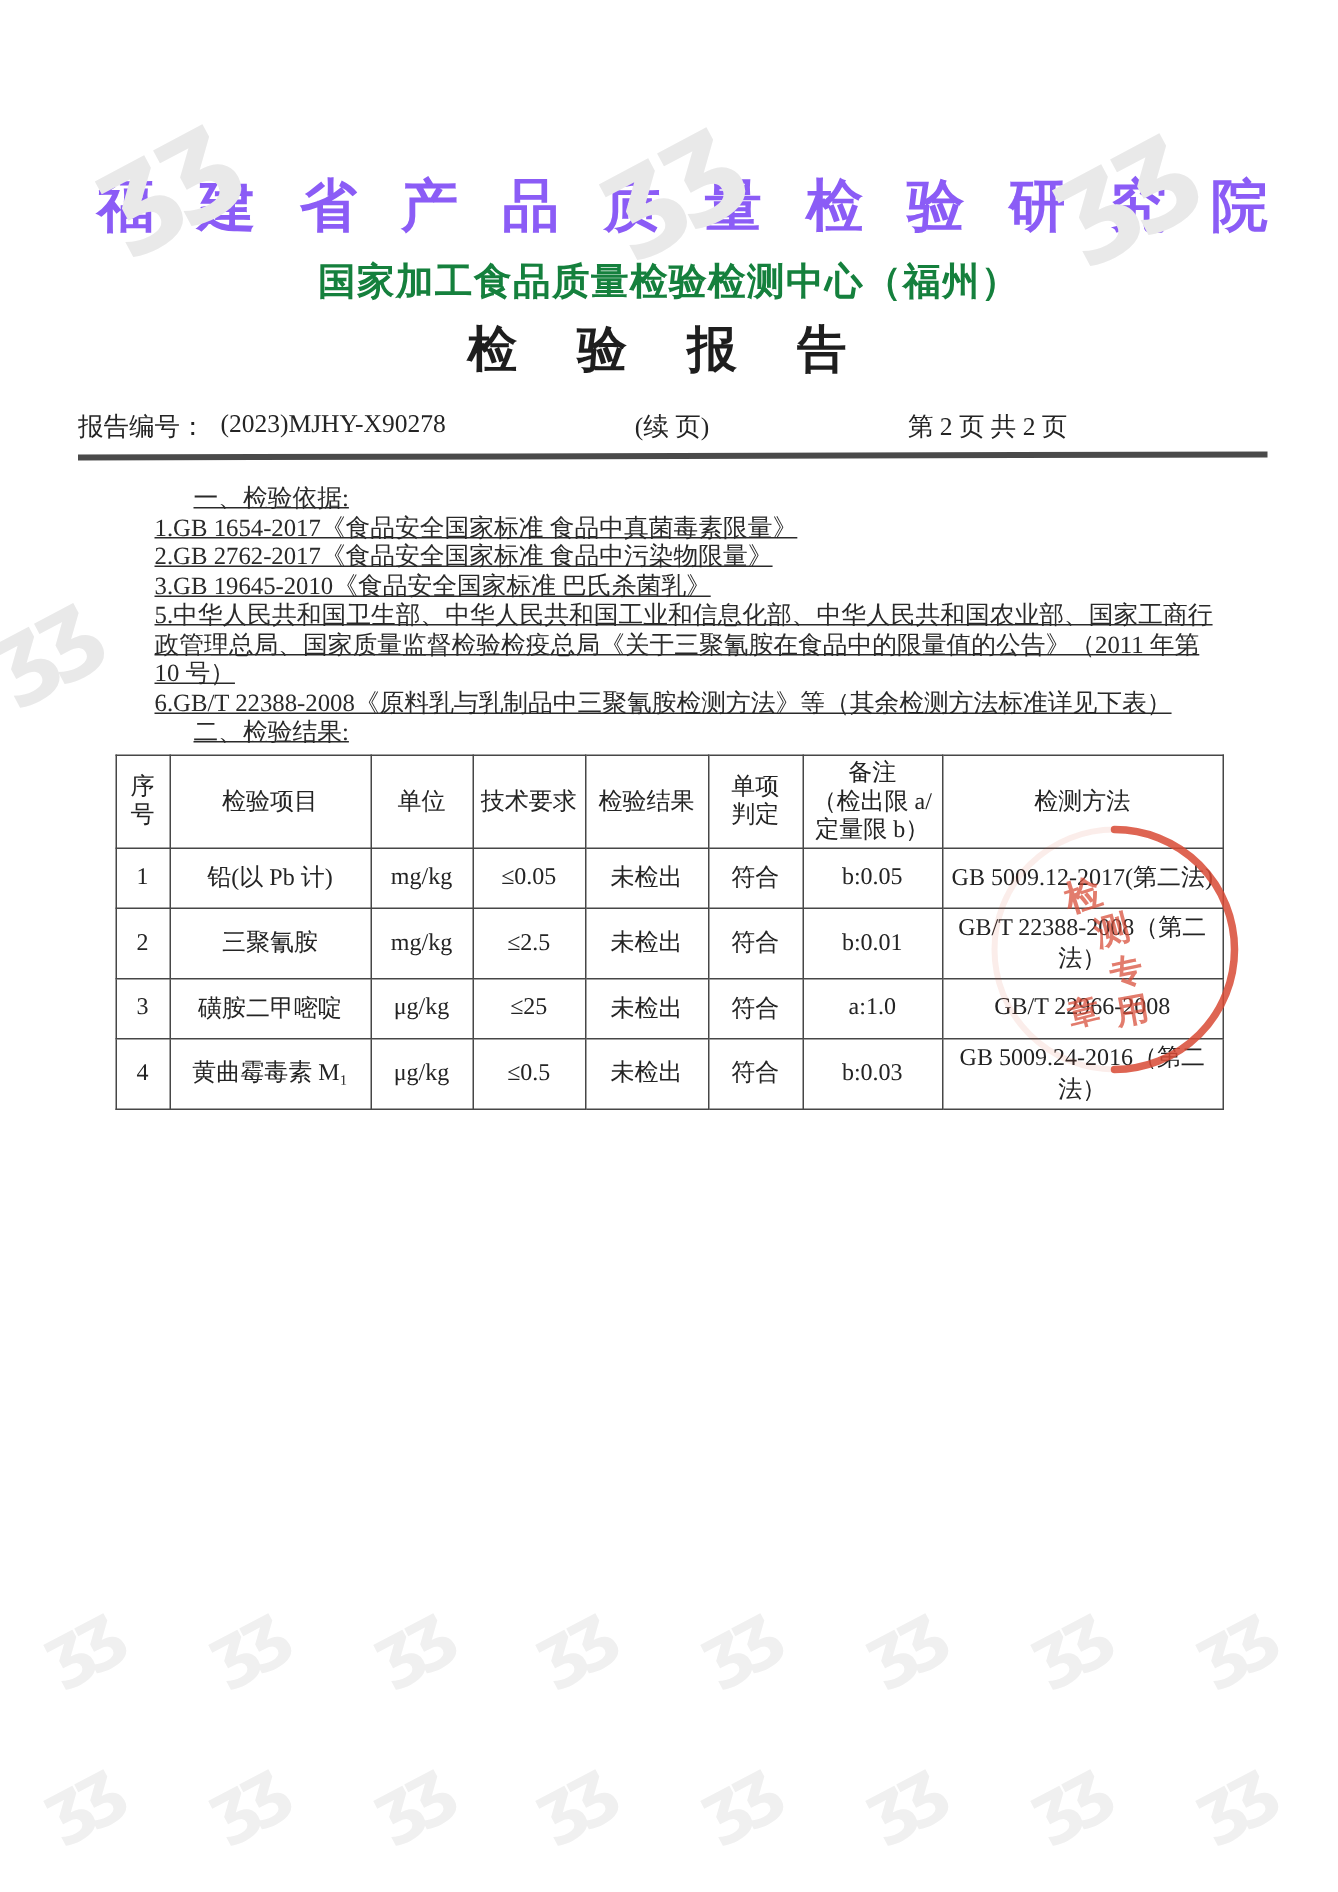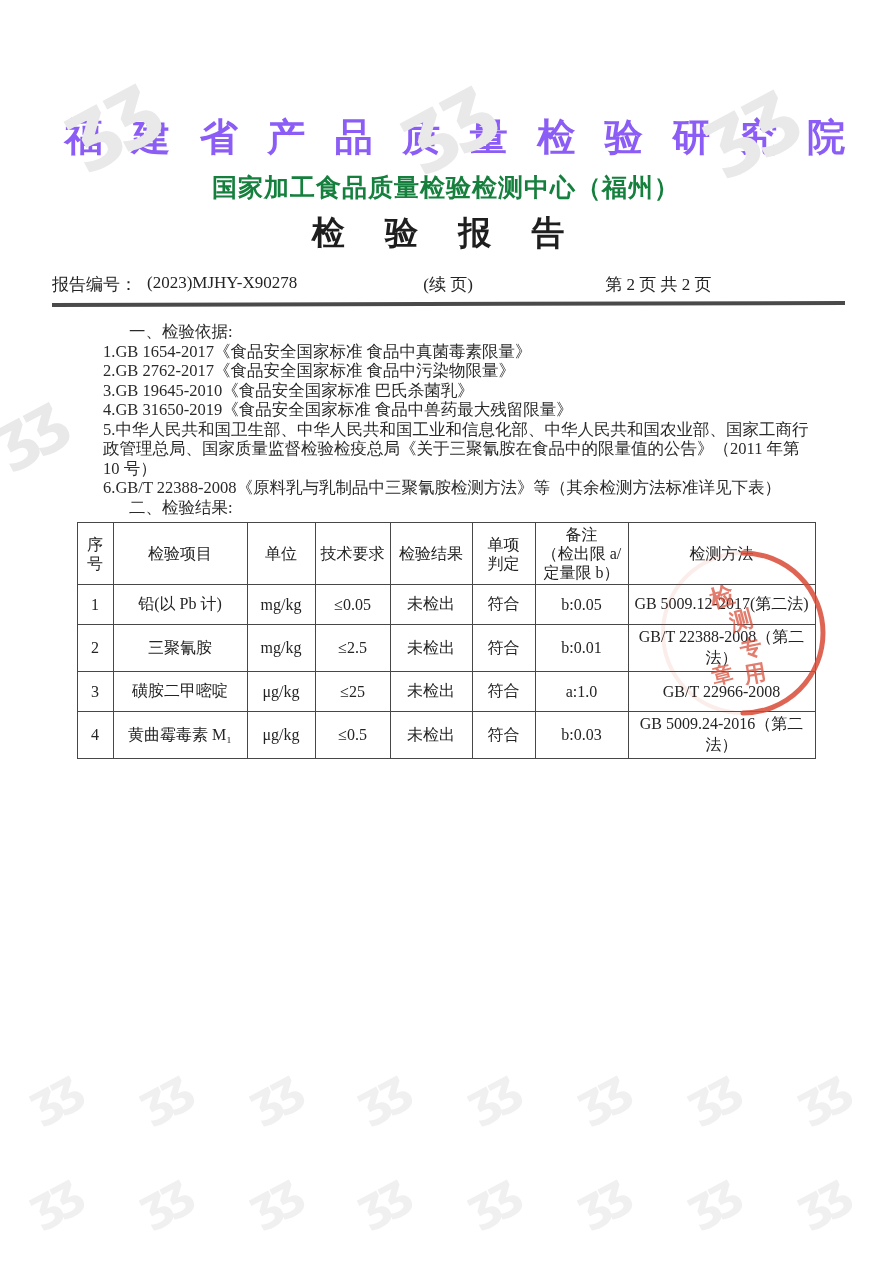--- a/index.html
+++ b/index.html
@@ -71,20 +71,21 @@
     background:#4a4a4a;
     transform:rotate(-0.15deg);
   }
 
   
   .body-text {
     margin:16px 80px 0 103px;
     font-size:16.5px;
     line-height:19.5px;
     color:#2a2a2a;
+    text-decoration:underline;
   }
   .section-heading { padding-left:26px; }
   .basis-item { margin-top:0; }
 
   
   table.results {
     margin:5px auto 0 auto;
     width:738px;
     border-collapse:collapse;
     table-layout:fixed;
@@ -169,21 +170,20 @@
     <div class="meta-center">(续 页)</div>
     <div class="meta-right">第 2 页  共 2 页</div>
   </div>
   <div class="rule"></div>
 
   <div class="body-text">
     <div class="section-heading">一、检验依据:</div>
     <div class="basis-item">1.GB 1654-2017《食品安全国家标准 食品中真菌毒素限量》</div>
     <div class="basis-item">2.GB 2762-2017《食品安全国家标准 食品中污染物限量》</div>
     <div class="basis-item">3.GB 19645-2010《食品安全国家标准 巴氏杀菌乳》</div>
-    <div class="basis-item">4.GB 31650-2019《食品安全国家标准 食品中兽药最大残留限量》</div>
     <div class="basis-item">5.中华人民共和国卫生部、中华人民共和国工业和信息化部、中华人民共和国农业部、国家工商行政管理总局、国家质量监督检验检疫总局《关于三聚氰胺在食品中的限量值的公告》（2011 年第 10 号）</div>
     <div class="basis-item">6.GB/T 22388-2008《原料乳与乳制品中三聚氰胺检测方法》等（其余检测方法标准详见下表）</div>
     <div class="section-heading">二、检验结果:</div>
   </div>
 
   <table class="results">
     <colgroup>
       <col style="width:36px">
         <col style="width:134px">
         <col style="width:68px">

